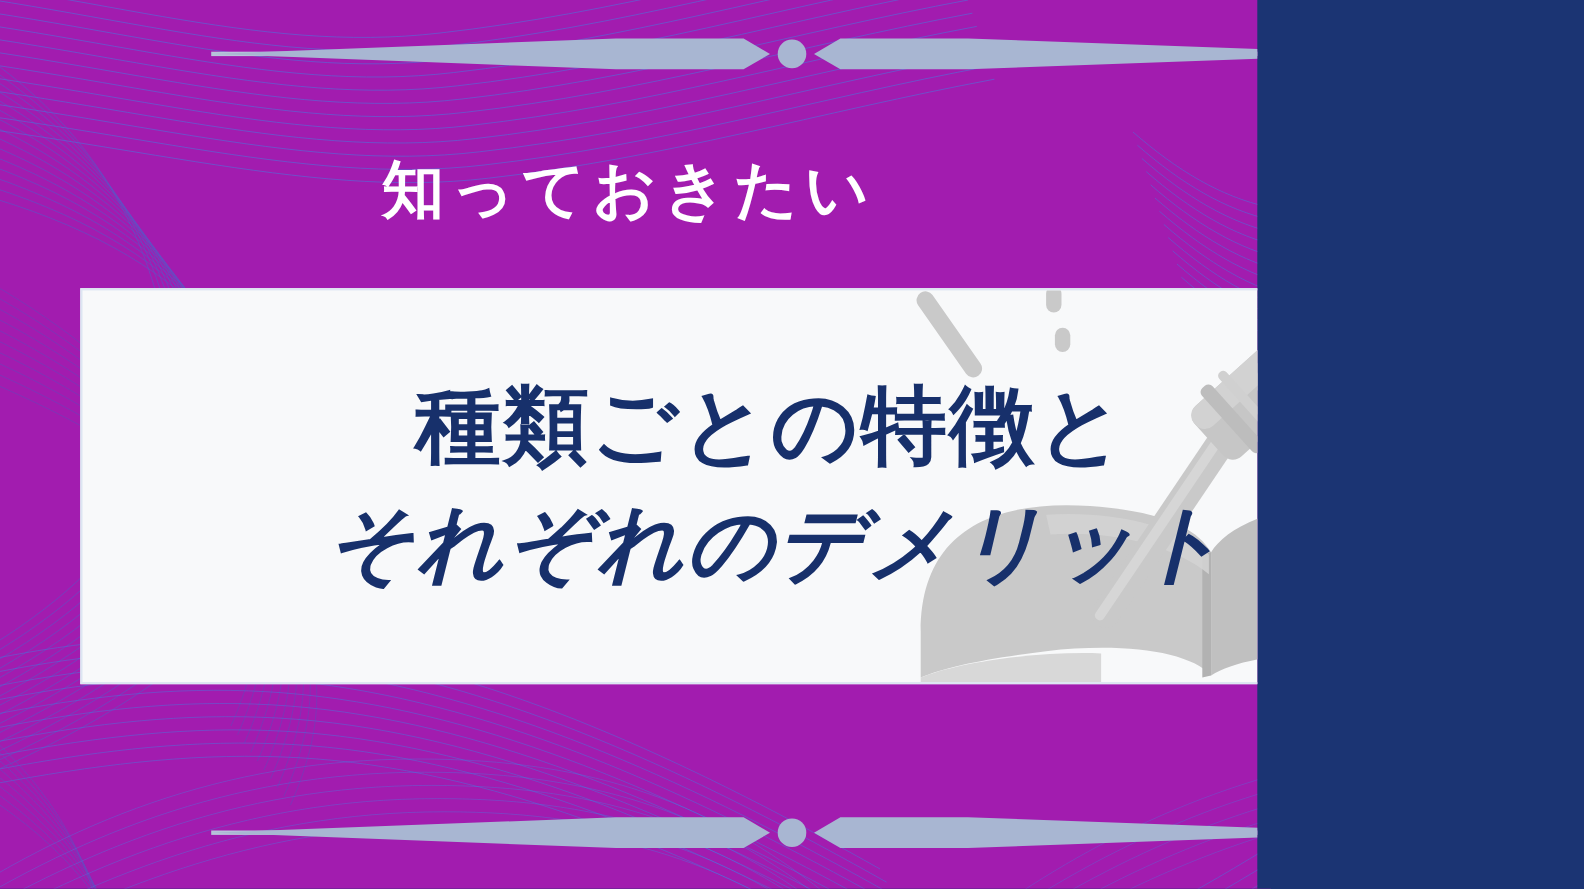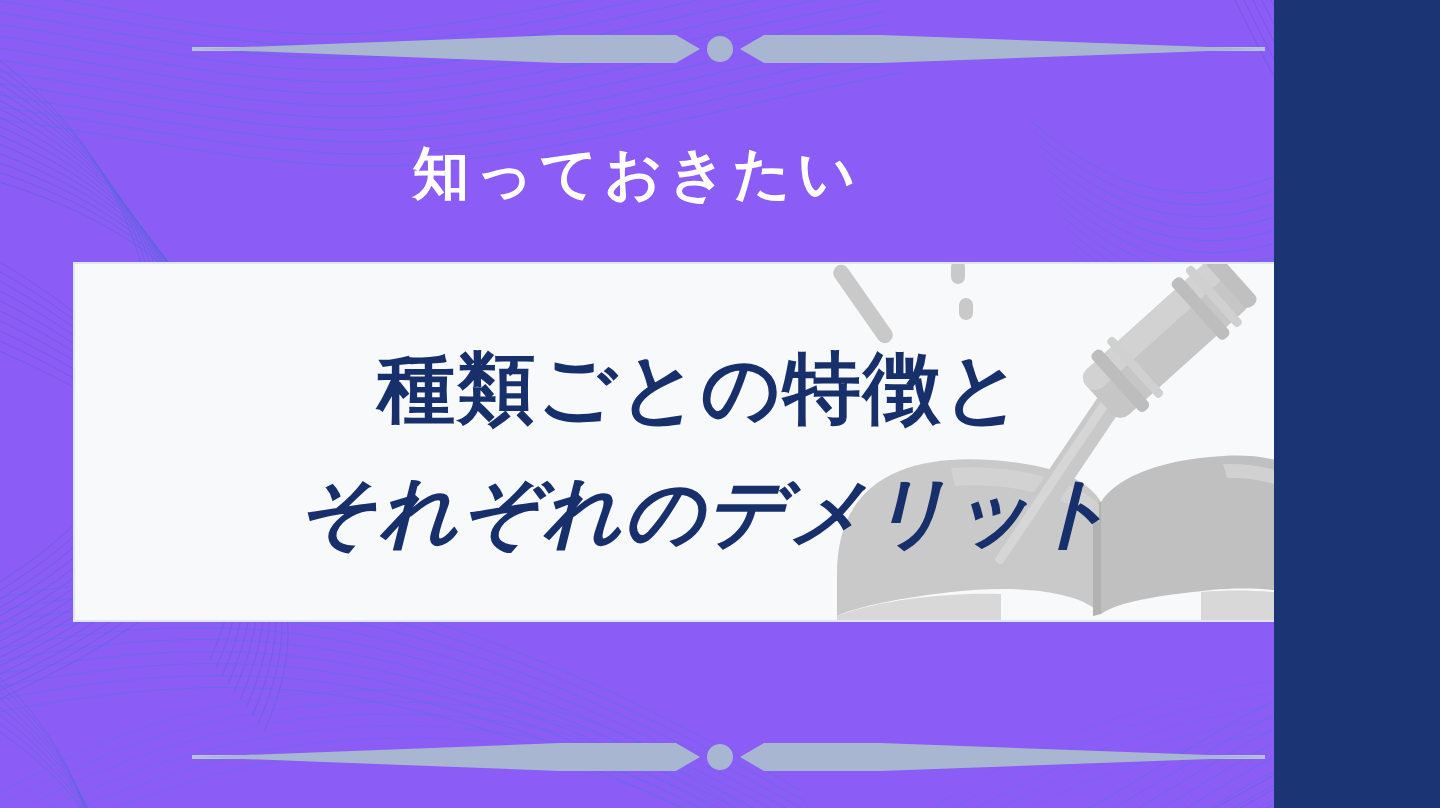--- a/index.html
+++ b/index.html
@@ -1,21 +1,21 @@
 <!DOCTYPE html>
 <html><head>
 <meta charset="utf-8">
 <style>
   html,body{margin:0;padding:0;}
   body{
     width:1440px;height:808px;overflow:hidden;
     font-family:"DejaVu Sans","Liberation Sans",sans-serif;
     background:#1b3473;
   }
-  .stage{position:relative;width:1274px;height:808px;overflow:hidden;background:#8b5cf6;}
+  .stage{position:relative;width:1143px;height:808px;overflow:hidden;background:#a21caf;}
 
   
   .waves{position:absolute;inset:0;width:1440px;height:808px;}
 
   
   .ornament{position:absolute;left:0;width:1440px;height:70px;}
   .ornament.top{top:14px;}
   .ornament.bottom{bottom:16px;}
 
   
@@ -55,21 +55,20 @@
   }
   .title-line{
     color:#17306b;
     font-size:78px;
     font-weight:bold;
     line-height:1.30;
     letter-spacing:2px;
     white-space:nowrap;
     position:relative;
     z-index:2;
-    margin-top:17px;
   }
   .title-line.l1{margin-left:-36px;}
   .title-line.l2{margin-left:-26px;font-style:italic;}
 </style>
 </head>
 <body>
 
 <div class="stage">
 
   <svg class="waves" viewBox="0 0 1440 808" preserveAspectRatio="none" aria-hidden="true">

